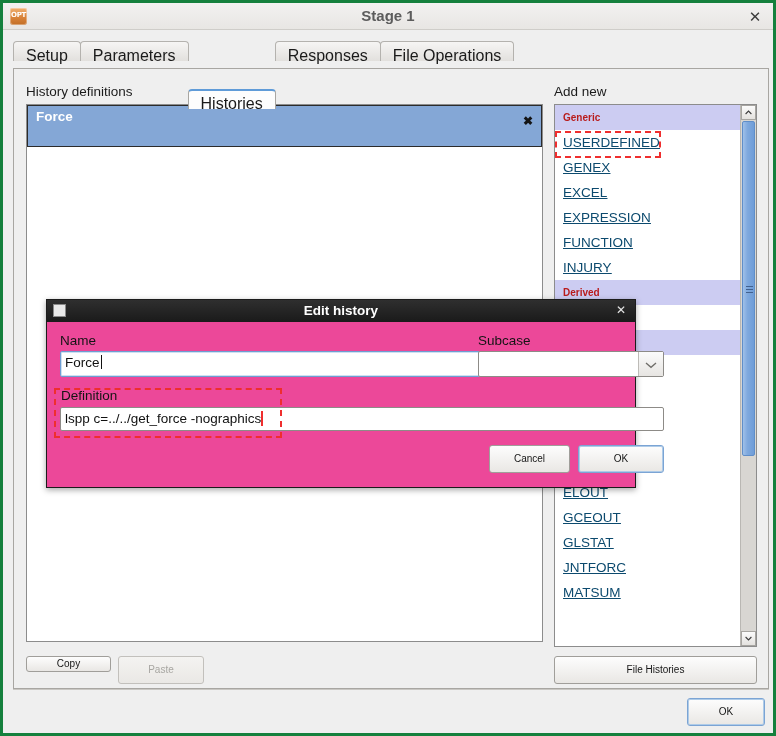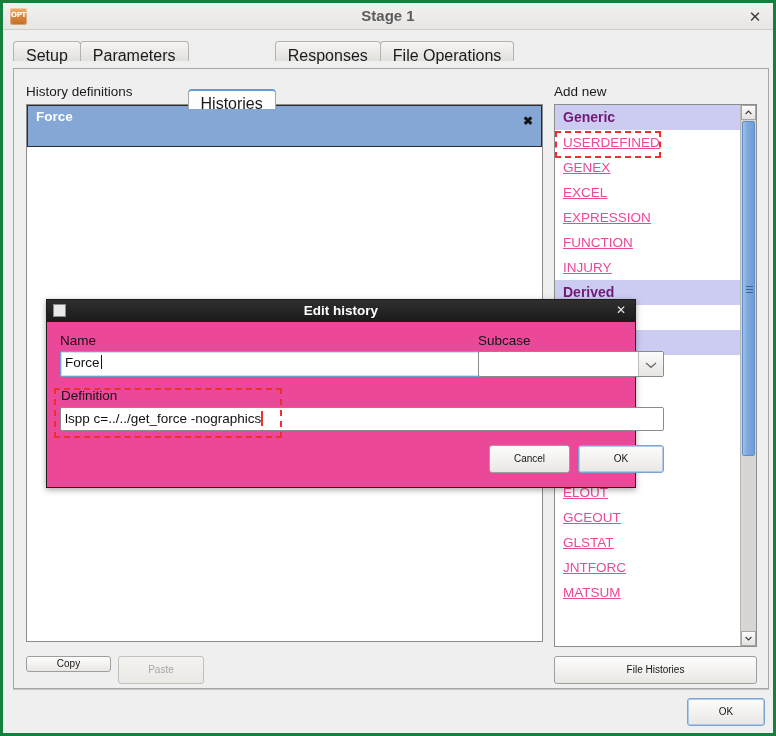--- a/index.html
+++ b/index.html
@@ -187,31 +187,31 @@
     position: absolute;
     left: 0; top: 0;
     width: 186px; height: 100%;
     overflow: hidden;
   }
   .add-group {
     height: 25px;
     line-height: 25px;
     padding-left: 8px;
     background: #ccccf2;
-    font-size: 14px;
-    font-weight: bold;
-    color: #701a75;
+    font-size: 10px;
+    font-weight: bold;
+    color: #b91c1c;
     box-sizing: border-box;
   }
   .add-link {
     height: 25px;
     line-height: 25px;
     padding-left: 8px;
     font-size: 13.5px;
-    color: #ec4899;
+    color: #0c4a6e;
     text-decoration: underline;
     box-sizing: border-box;
     cursor: pointer;
     white-space: nowrap;
   }
   .add-link span { text-decoration: underline; }
 
   
   .vscroll {
     position: absolute;

